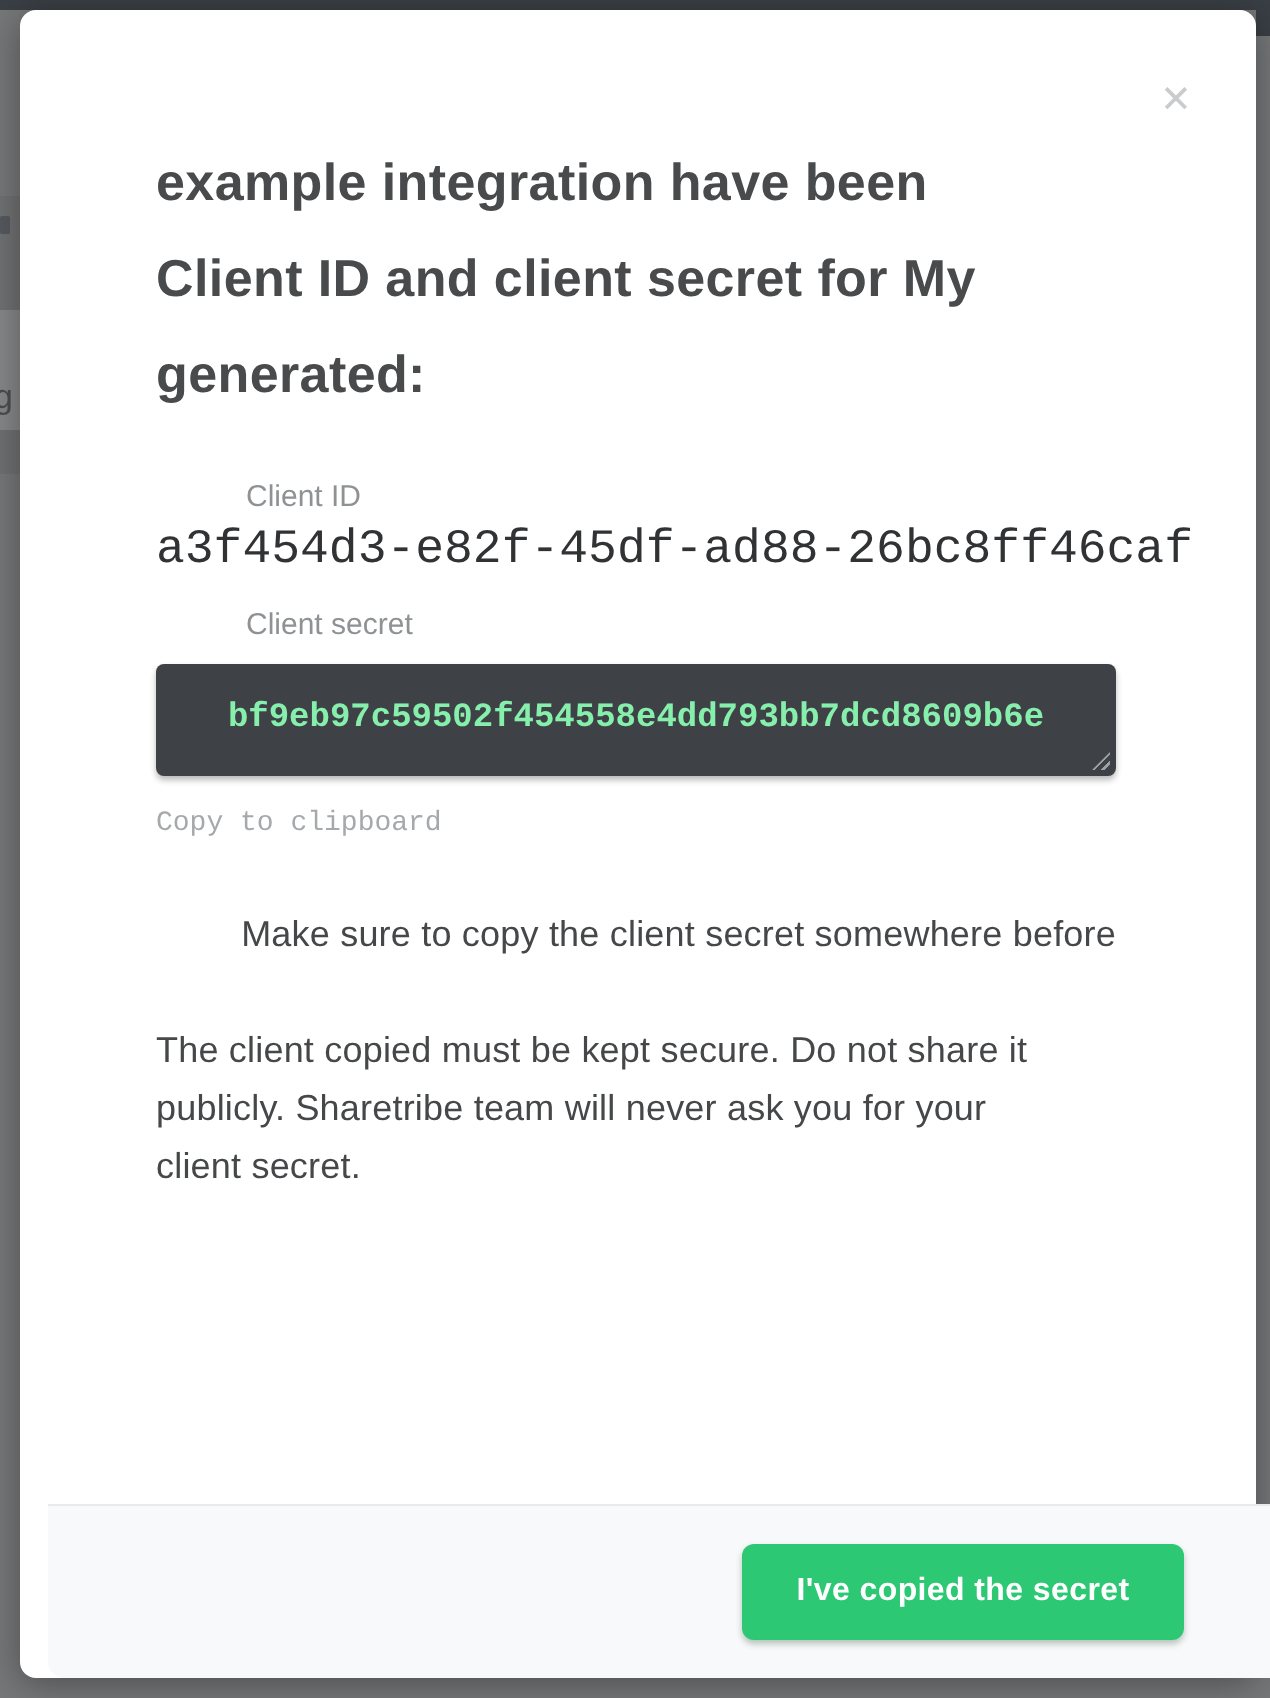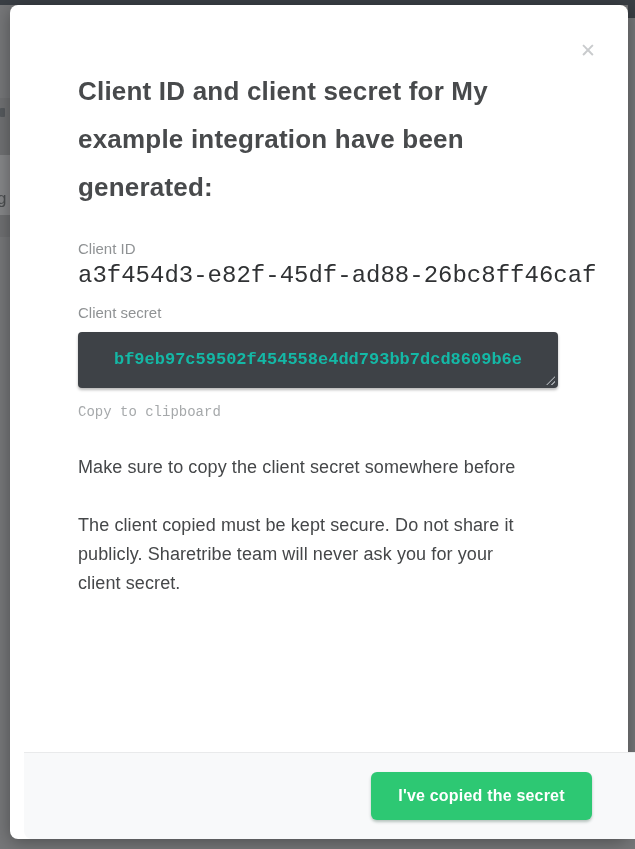--- a/index.html
+++ b/index.html
@@ -69,20 +69,21 @@
     color: #484a4c;
     letter-spacing: 0.2px;
   }
   .title div { white-space: nowrap; }
 
   .field-label {
     margin-top: 28px;
     font-size: 15px;
     line-height: 20px;
     color: #8f9294;
+    margin-left: 45px;
   }
   .mono-value {
     margin-top: 4px;
     font-family: "Liberation Mono", "DejaVu Sans Mono", monospace;
     font-size: 24px;
     line-height: 26px;
     color: #303234;
     white-space: nowrap;
   }
   .field-label.second { margin-top: 14px; }
@@ -92,21 +93,21 @@
     margin-top: 9px;
     width: 480px; height: 56px;
   }
   .secret-box {
     width: 480px; height: 56px;
     background: #3e4247;
     border: none;
     border-radius: 4px;
     resize: none;
     overflow: hidden;
-    color: #14b8a6;
+    color: #86efac;
     font-family: "Liberation Mono", "DejaVu Sans Mono", monospace;
     font-size: 17px;
     font-weight: bold;
     text-align: center;
     line-height: 20px;
     padding-top: 18px;
     box-shadow: 0 2px 3px rgba(0,0,0,0.28);
     outline: none;
     display: block;
   }
@@ -131,21 +132,21 @@
     cursor: pointer;
   }
 
   .para {
     font-size: 18px;
     line-height: 29px;
     color: #454749;
     letter-spacing: 0.1px;
   }
   .para div { white-space: nowrap; }
-  .para.first  { margin-top: 32px; }
+  .para.first  { margin-top: 32px; text-align: right; }
   .para.second { margin-top: 29px; }
 
   .modal-footer {
     position: absolute;
     left: 14px; bottom: 0;
     width: 618px; height: 87px;
     background: #f8f9fa;
     border-top: 1px solid #e9eaeb;
     border-radius: 0 0 8px 8px;
   }
@@ -178,22 +179,22 @@
   <div class="frag-dot"></div>
   <div class="frag-g">g</div>
 
   <div class="modal">
 
     <span class="close-btn">✕</span>
 
     <div class="content">
 
       <h1 class="title">
+        <div>example integration have been</div>
         <div>Client ID and client secret for My</div>
-        <div>example integration have been</div>
         <div>generated:</div>
       </h1>
 
       <div class="field-label">Client ID</div>
       <div class="mono-value">a3f454d3-e82f-45df-ad88-26bc8ff46caf</div>
 
       <div class="field-label second">Client secret</div>
 
       <div class="secret-wrap">
         <textarea class="secret-box" spellcheck="false" style="">bf9eb97c59502f454558e4dd793bb7dcd8609b6e</textarea>

